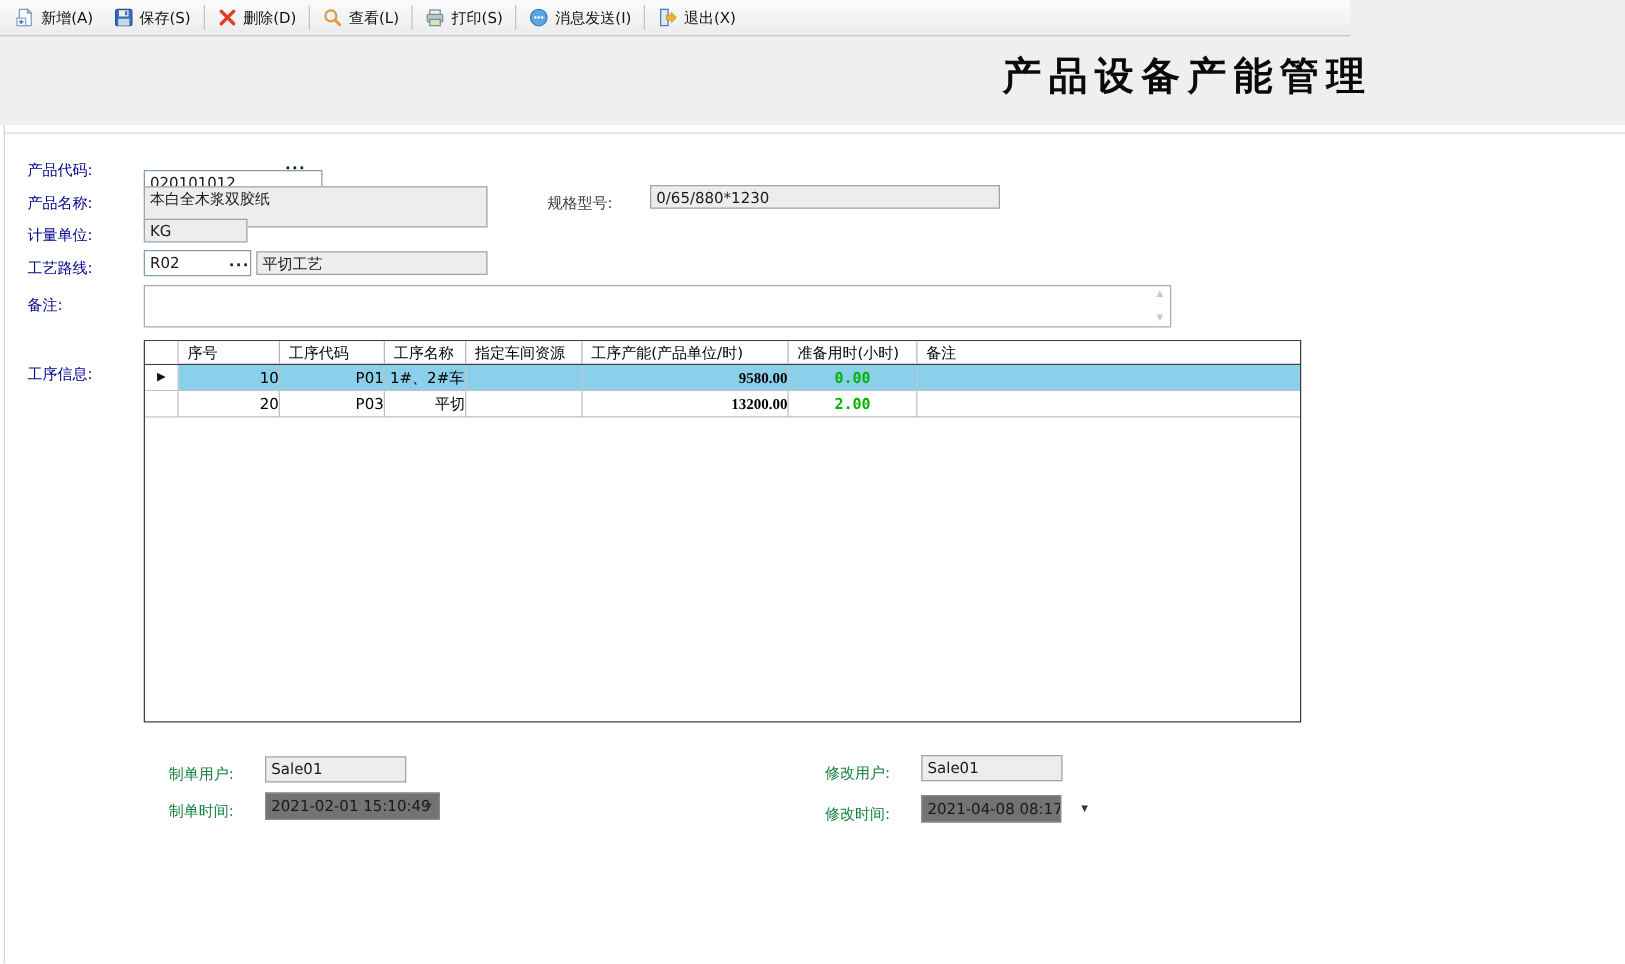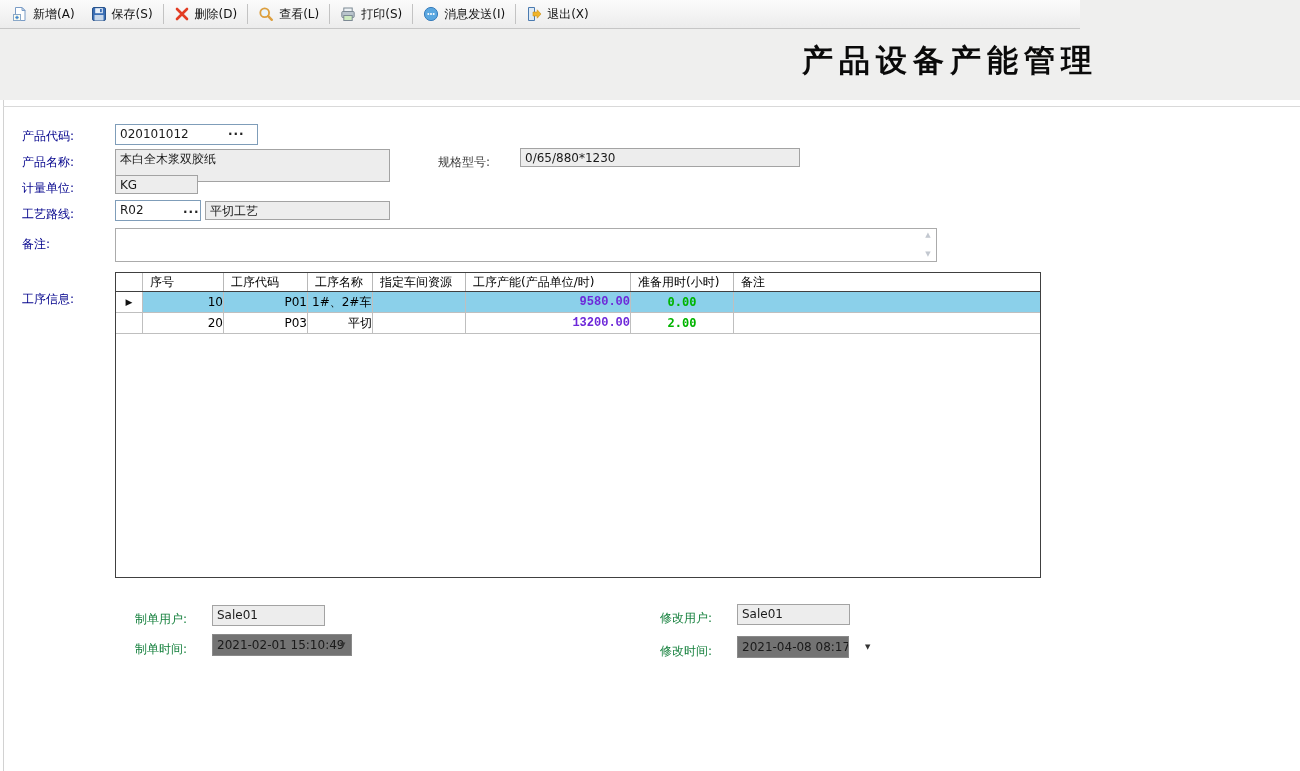--- a/index.html
+++ b/index.html
@@ -42,21 +42,21 @@
   .spin-up { top:2px; } .spin-down { bottom:2px; }
 
   
   #grid { position:absolute; left:115px; top:272px; width:926px; height:306px; background:#fff; border:1px solid #404040; }
   .g-header { display:flex; height:19px; border-bottom:1px solid #404040; background:#fff; }
   .g-hcell { border-right:1px solid #b8b8b8; padding-left:7px; line-height:18px; font-size:12px; color:#000; white-space:nowrap; overflow:hidden; }
   .g-row { display:flex; height:21px; border-bottom:1px solid #bfbfbf; background:#fff; }
   .g-cell { border-right:1px solid #bfbfbf; padding-left:4px; line-height:20px; font-size:12px; color:#000; white-space:nowrap; overflow:hidden;text-align:right; }
   .g-row.selected .g-cell { background:#8bd0ea; }
   .g-sel { width:27px; border-right:1px solid #bfbfbf; text-align:center; line-height:20px; font-size:9px; color:#111; background:#fff; flex:0 0 27px; }
-  .cell-red { color:#6d28d9; font-weight:bold; font-family:Liberation Mono, monospace; }
+  .cell-red { color:#000000; font-weight:bold; font-family:Liberation Serif, serif; }
   .cell-green { color:#00b400; font-weight:bold; font-family:"DejaVu Sans Mono","Liberation Mono",monospace; text-align:center; padding-left:0; }
 
   
   .combo { position:absolute; background:#737373; border:1px solid #8a8a8a; font-size:12px; color:#1a1a1a;
     padding:0 18px 0 4px; line-height:20px; white-space:nowrap; overflow:hidden; }
   .combo-arrow { position:absolute; right:4px; top:7px; font-size:7px; color:#333; }
 </style>
 </head>
 <body>
 
@@ -125,21 +125,21 @@
       <span class="tb-label">退出(X)</span>
     </div>
   </div>
 
   <div id="page-title">产品设备产能管理</div>
 
   <div id="panel"></div>
   <div id="panel-topline"></div>
 
   <div class="lbl lbl-navy" style="left:22px;top:128px">产品代码:</div>
-  <div class="inp inp-edit" style="left:115px;top:124px;width:143px;height:21px">020101012</div>
+  <div class="inp inp-edit" style="left:115px;top:136px;width:143px;height:21px">020101012</div>
   <div class="ellipsis-btn" style="left:228px;top:129px">···</div>
 
   <div class="lbl lbl-navy" style="left:22px;top:154px">产品名称:</div>
   <div class="inp inp-ro" style="left:115px;top:149px;width:275px;height:33px">本白全木浆双胶纸</div>
 
   <div class="lbl lbl-dark" style="left:438px;top:154px">规格型号:</div>
   <div class="inp inp-ro" style="left:520px;top:148px;width:280px;height:19px">0/65/880*1230</div>
 
   <div class="lbl lbl-navy" style="left:22px;top:180px">计量单位:</div>
   <div class="inp inp-ro" style="left:115px;top:175px;width:83px;height:19px">KG</div>

